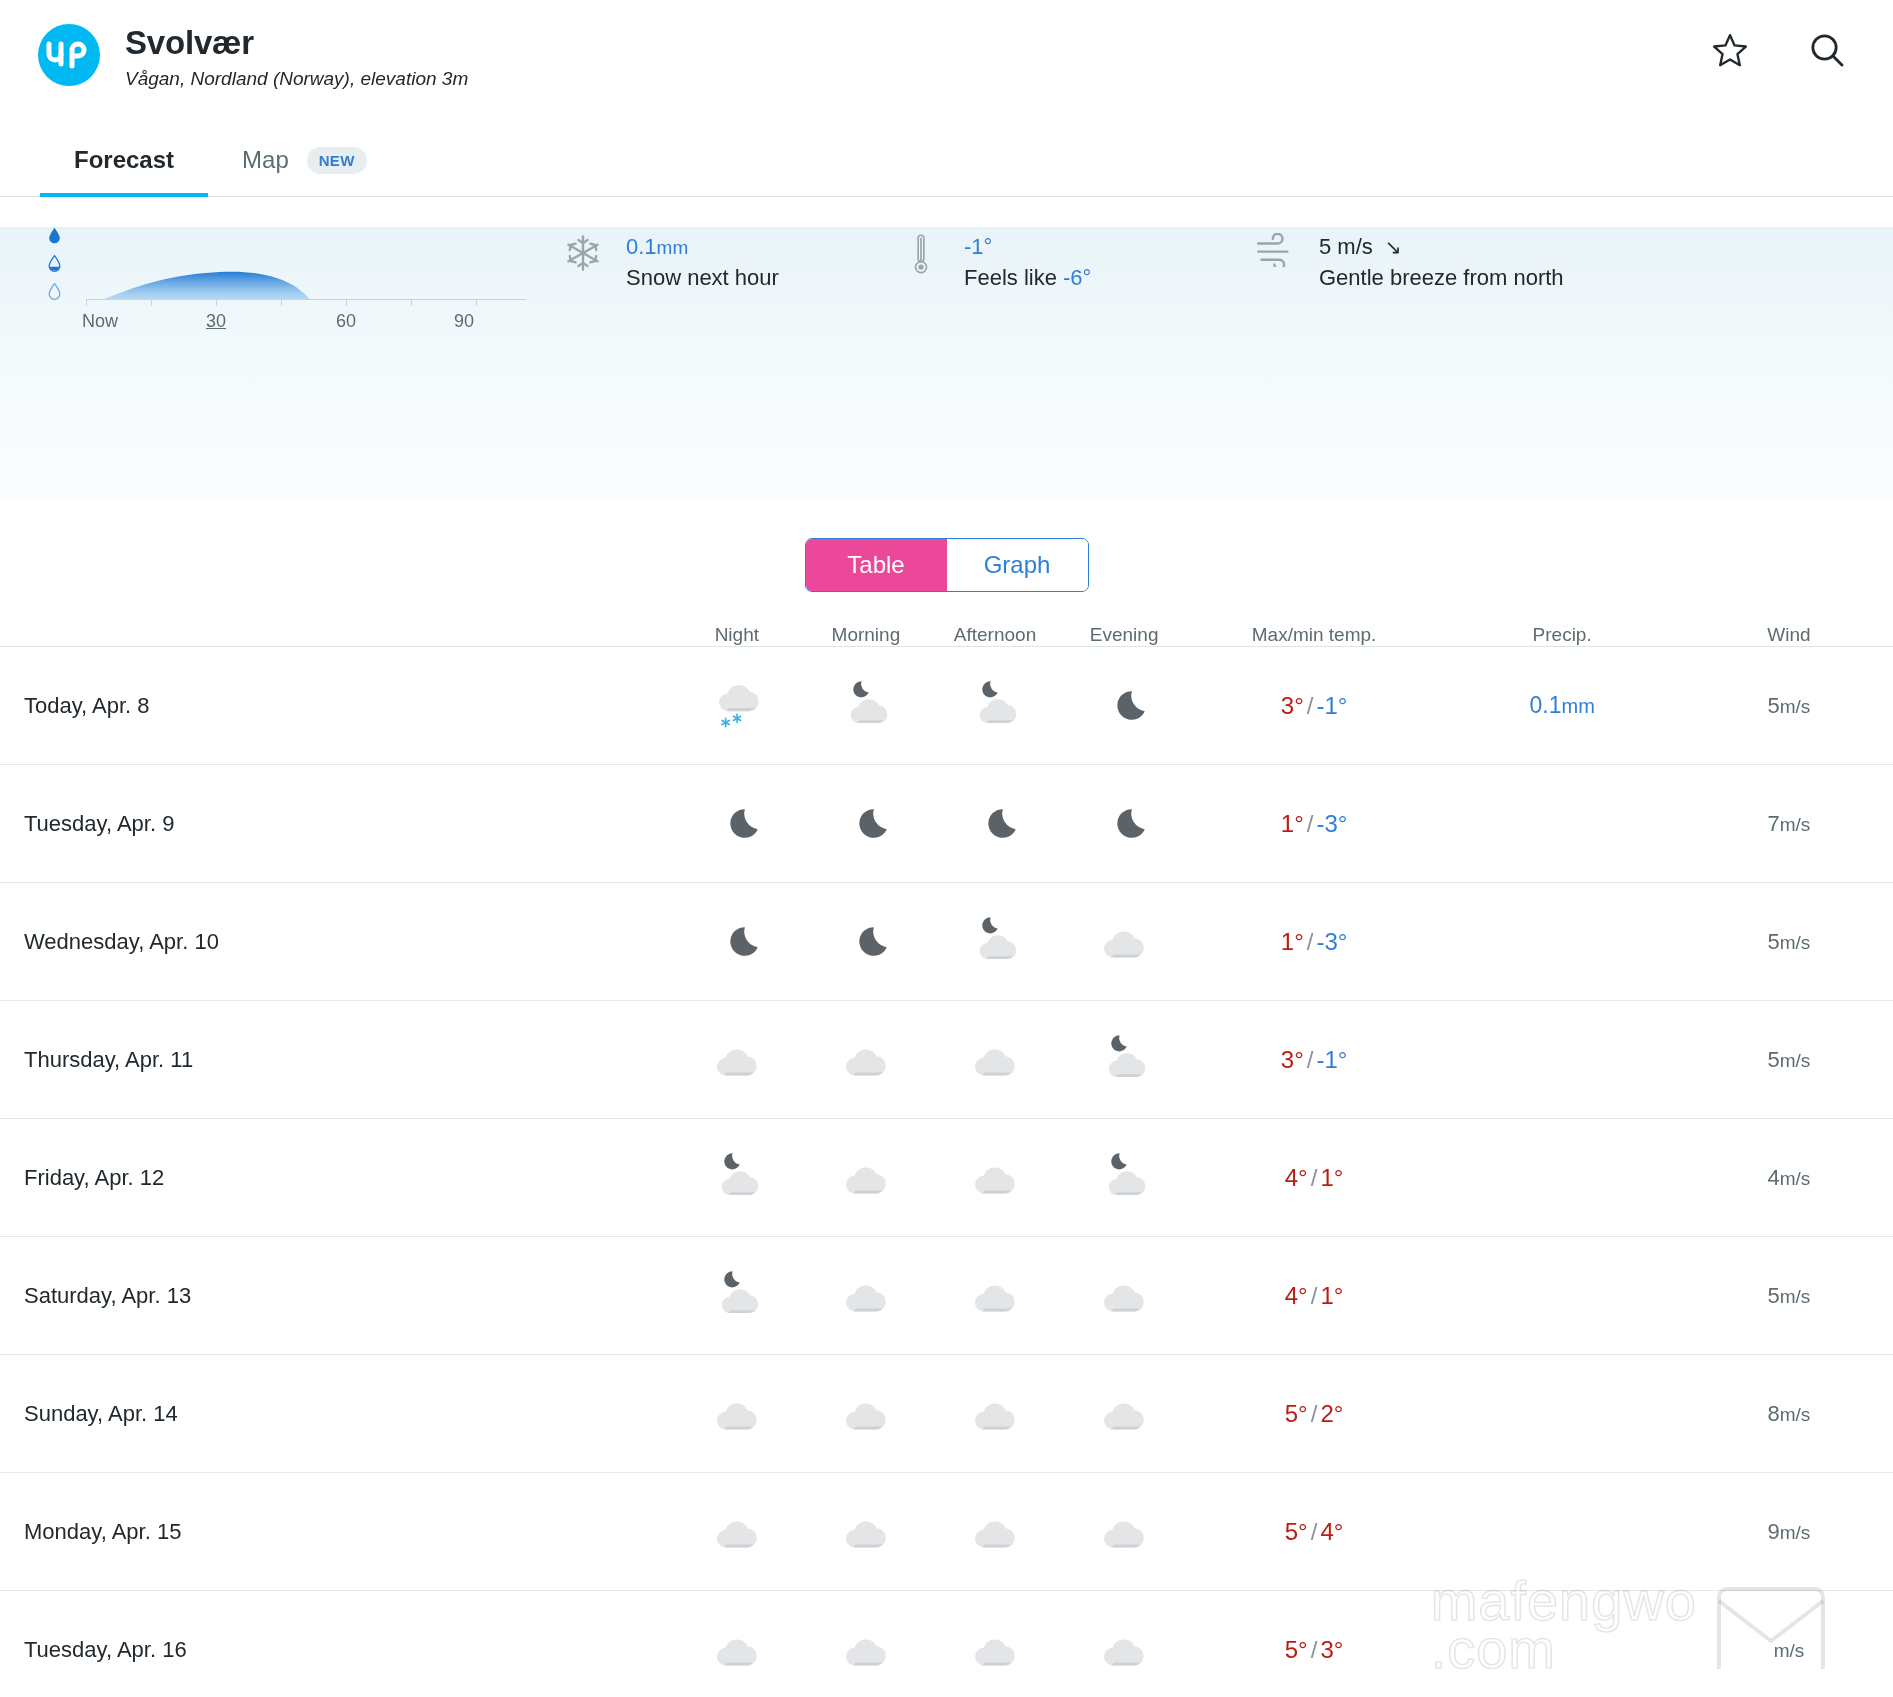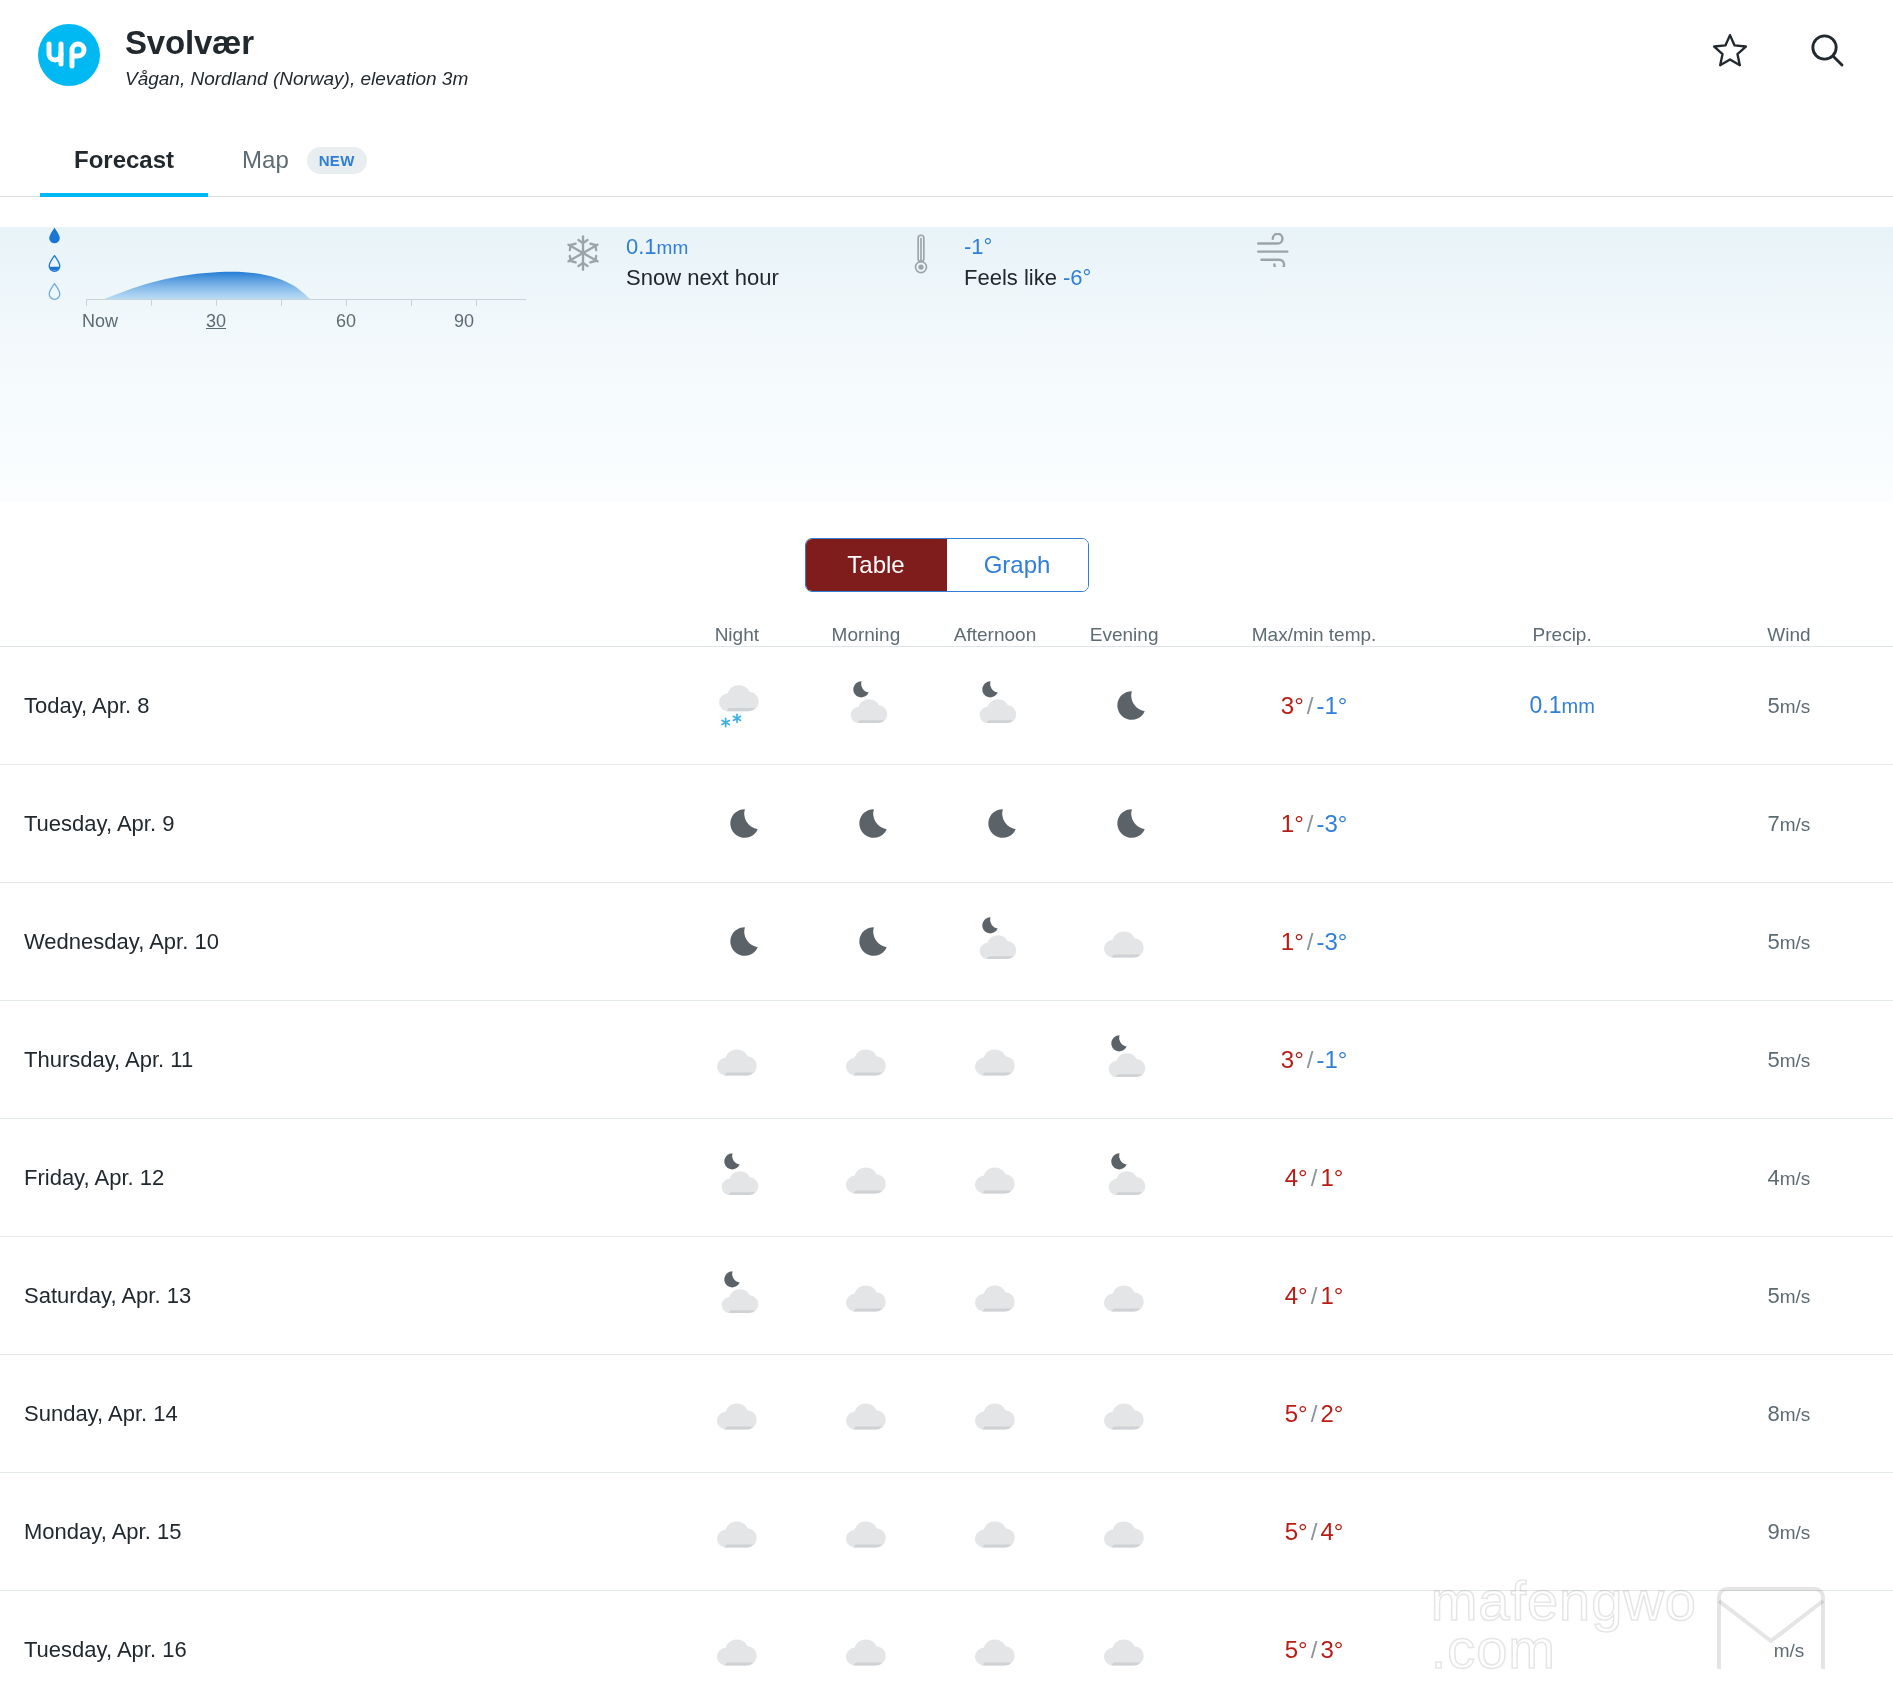--- a/index.html
+++ b/index.html
@@ -130,21 +130,21 @@
   
   .toggle-wrap { display: flex; justify-content: center; margin-top: 36px; }
   .toggle {
     display: flex; border: 1.5px solid #2f7ed8; border-radius: 7px; overflow: hidden;
   }
   .toggle button {
     font-family: "Liberation Sans", sans-serif;
     font-size: 24px; padding: 12px 0; width: 141px; cursor: pointer;
     border: none; background: #fff; color: #2f7ed8;
   }
-  .toggle button.active { background: #7f1d1d; color: #fff; }
+  .toggle button.active { background: #ec4899; color: #fff; }
 
   
   .fc-table { width: 100%; border-collapse: collapse; margin-top: 32px; table-layout: fixed; }
   .fc-table th {
     font-size: 19px; font-weight: normal; color: #5d6b72;
     text-align: center; vertical-align: bottom;
   }
   .fc-table thead tr { border-bottom: 1px solid #dfe4e7; }
   .fc-table th.day-col { text-align: left; padding-left: 40px; }
   .fc-table td { border-bottom: 1px solid #e3e8ea; height: 118px; text-align: center; }
@@ -309,20 +309,24 @@
           </span>
         </div>
 
         <div class="stat">
           <span class="stat-icon">
             <svg width="42" height="34" viewBox="0 0 26 20" fill="none" stroke="#9aa4aa" stroke-width="1.5" stroke-linecap="round">
               <path d="M2 6 H14 a3 3 0 1 0 -3 -3"></path>
               <path d="M2 11 H20"></path>
               <path d="M4 16 H15 a3 3 0 1 1 -3 3"></path>
             </svg>
+          </span>
+          <span class="stat-lines">
+            <span class="stat-value dark" style="color:#21292e;"><span>5 m/s</span><span class="wind-dir">↘</span></span><br>
+            <span class="stat-label">Gentle breeze from north</span>
           </span>
         </div>
 
       </div>
     </div>
   </div>
 
   <div class="toggle-wrap">
     <div class="toggle">
       <button class="active">Table</button>

